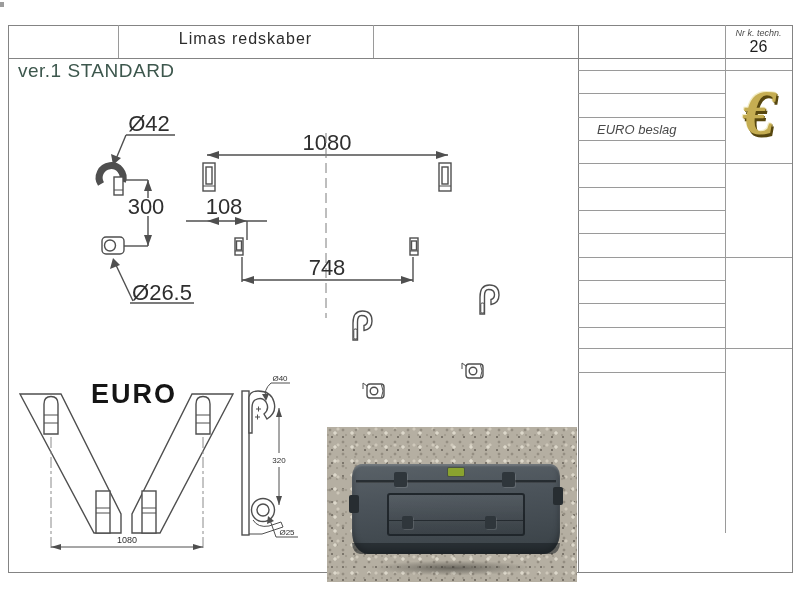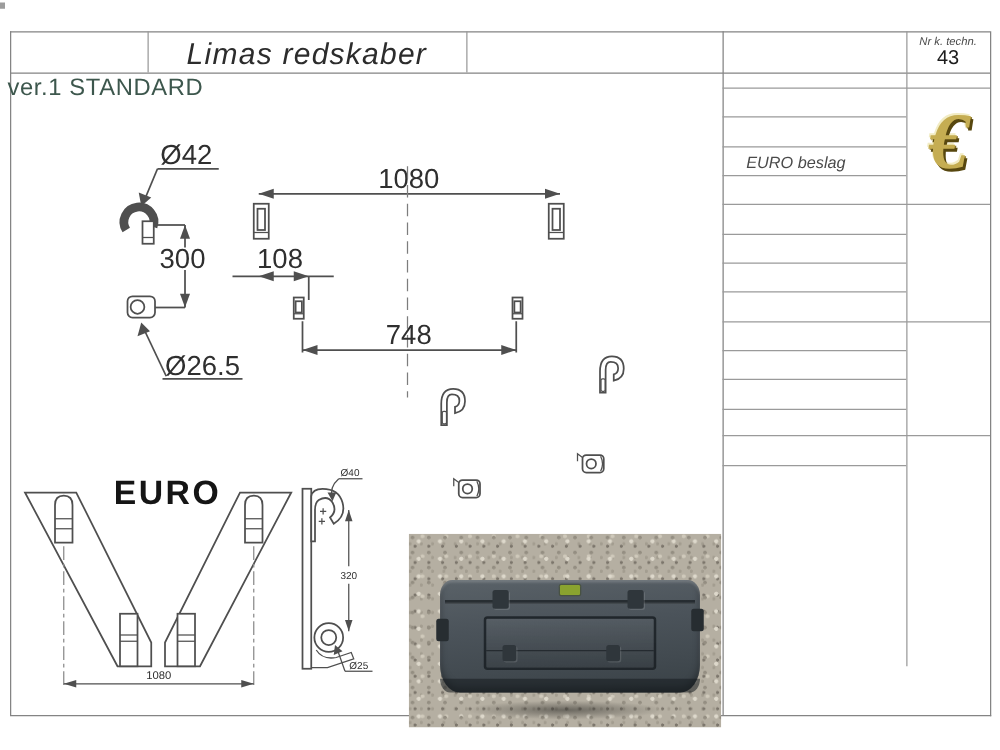--- a/index.html
+++ b/index.html
@@ -4,26 +4,26 @@
 <style>
   html,body{margin:0;padding:0;}
   body{width:800px;height:600px;background:#ffffff;position:relative;overflow:hidden;
        font-family:"Liberation Sans",sans-serif;}
   .abs{position:absolute;}
   .hl{position:absolute;height:1px;background:#9a9a9a;}
   .vl{position:absolute;width:1px;background:#9a9a9a;}
   .frame{background:#848484;}
   .corner-dot{position:absolute;left:0;top:2px;width:4px;height:5px;background:#9c9c9c;}
 
-  .title{left:118px;top:30px;width:255px;text-align:center;font-style:italic;
-         font-size:24px;letter-spacing:1px;color:#2c2c2c;}
+  .title{left:118px;top:30px;width:255px;text-align:center;
+         font-size:16px;letter-spacing:1px;color:#2c2c2c;}
   .code-label{left:725px;top:28px;width:67px;text-align:center;font-style:italic;
          font-size:9px;color:#4a4a4a;}
   .code-value{left:725px;top:38px;width:67px;text-align:center;font-size:16px;color:#1d1d1d;}
-  .version{left:6px;top:60px;font-size:19px;letter-spacing:.5px;color:#3d574d;}
+  .version{left:18px;top:60px;font-size:19px;letter-spacing:.5px;color:#3d574d;}
   .item-label{left:597px;top:74px;font-style:italic;font-size:13px;color:#4a4a4a;margin-top:48px;}
   .euro-sym{left:727px;top:66px;width:64px;height:94px;display:flex;align-items:center;
          justify-content:center;font-family:"Liberation Serif",serif;font-style:italic;
          font-weight:bold;font-size:64px;color:#c5ad52;
          text-shadow:2px 3px 0 #57470f,-1px -1px 0 #f2ecc4,1px 1px 0 #8a7426;}
 
   svg.overlay{position:absolute;left:0;top:0;z-index:2;pointer-events:none;}
   .st{stroke:#4f4f4f;stroke-width:1.4;fill:none;}
   .stt{stroke:#4f4f4f;stroke-width:1;fill:none;}
   .sf{stroke:#4f4f4f;stroke-width:1.4;fill:#ffffff;}
@@ -96,21 +96,21 @@
 <div class="hl" style="left:578px;top:233px;width:147px;"></div>
 <div class="hl" style="left:578px;top:257px;width:214px;"></div>
 <div class="hl" style="left:578px;top:280px;width:147px;"></div>
 <div class="hl" style="left:578px;top:303px;width:147px;"></div>
 <div class="hl" style="left:578px;top:327px;width:147px;"></div>
 <div class="hl" style="left:578px;top:348px;width:214px;"></div>
 <div class="hl" style="left:578px;top:372px;width:147px;"></div>
 
 <div class="abs title">Limas redskaber</div>
 <div class="abs code-label">Nr k. techn.</div>
-<div class="abs code-value">43</div>
+<div class="abs code-value">26</div>
 <div class="abs version">ver.1 STANDARD</div>
 <div class="abs item-label">EURO beslag</div>
 <div class="abs euro-sym">€</div>
 
 <svg class="overlay" width="800" height="600" viewBox="0 0 800 600">
 
   <g>
 
     <path class="thick" d="M101 184 A12 12 0 1 1 122.5 181.5"></path>
     <rect class="sf" x="114" y="177" width="9" height="18"></rect>

